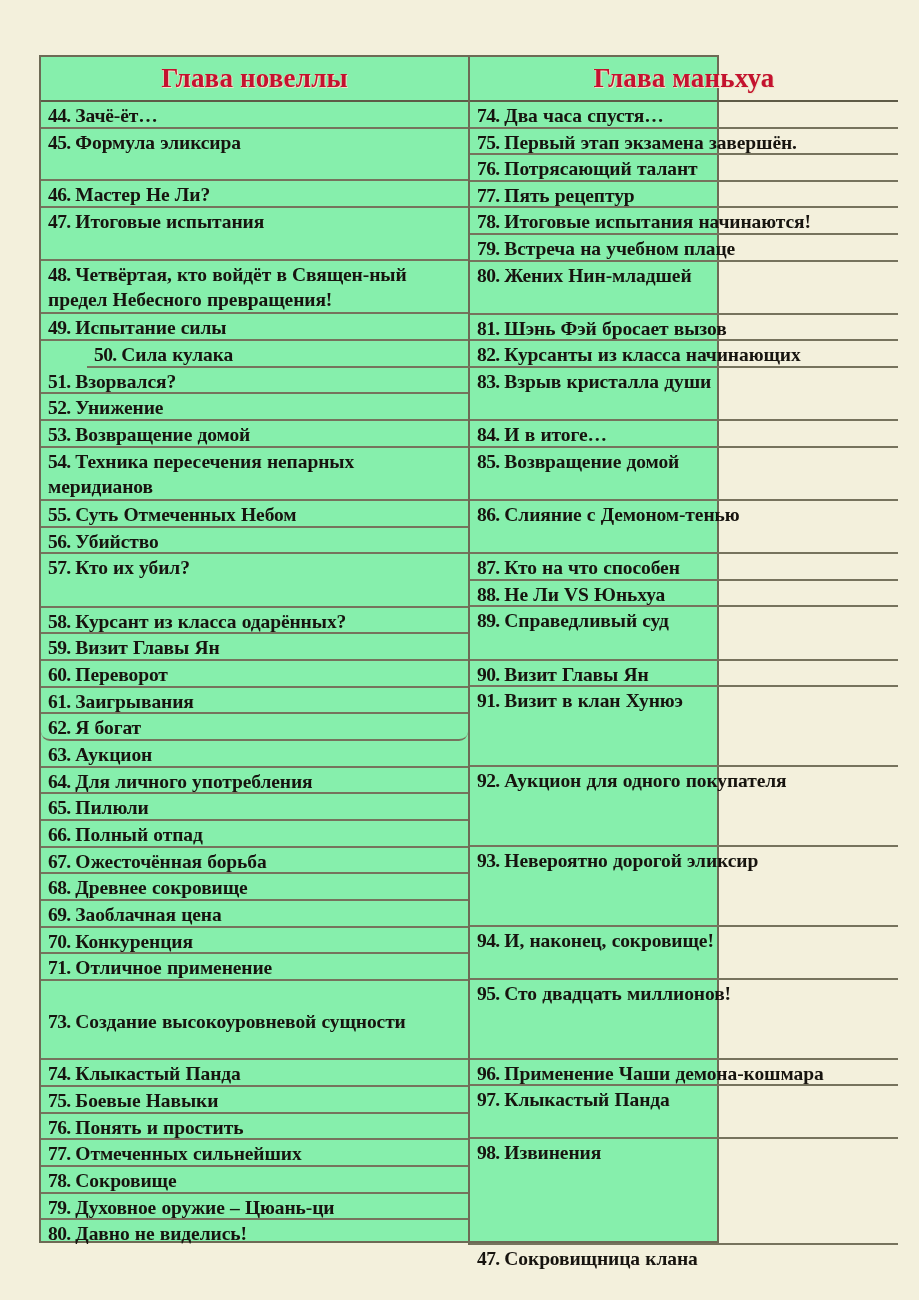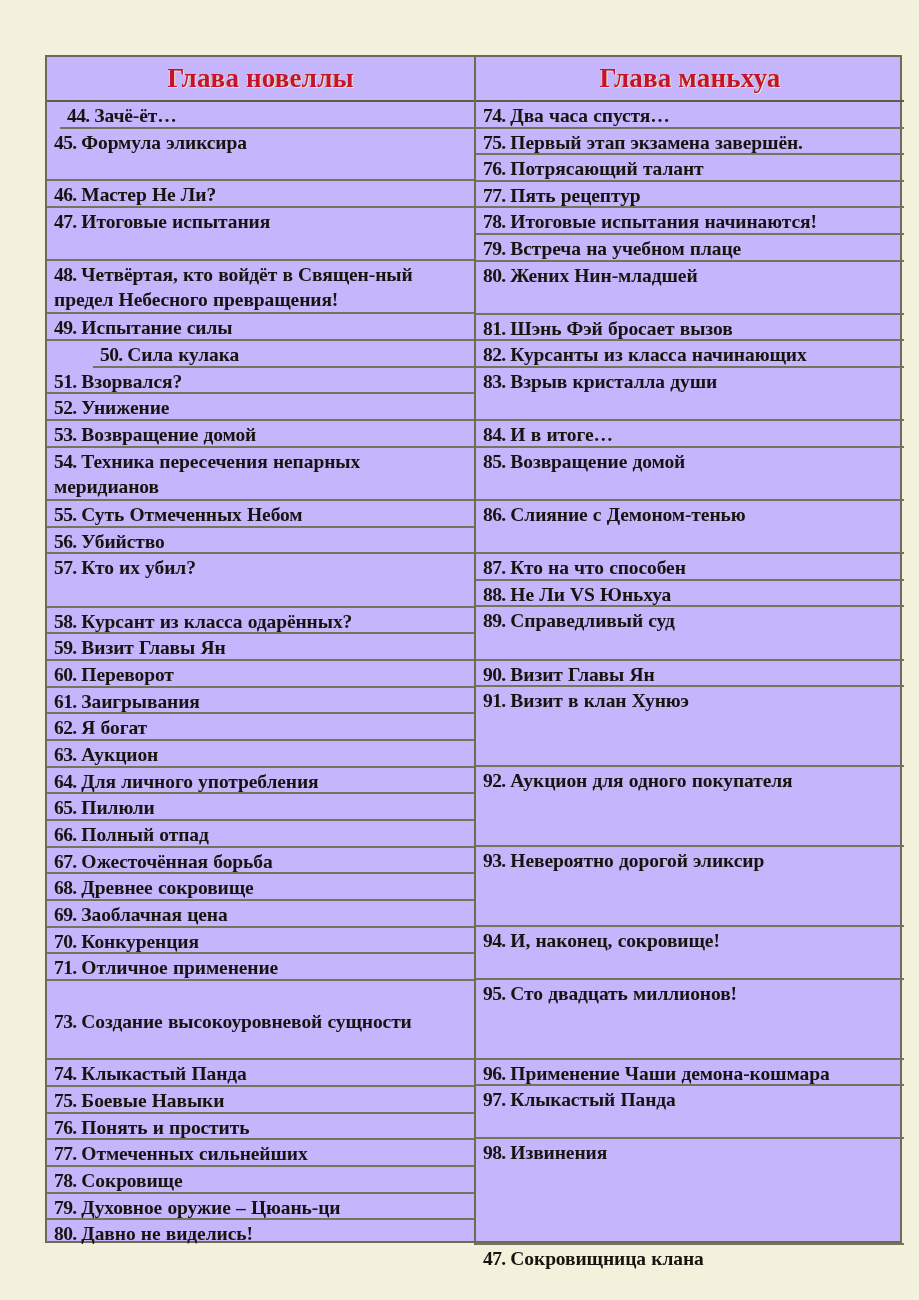--- a/index.html
+++ b/index.html
@@ -21,27 +21,27 @@
     left: 31px;
     top: 55px;
     width: 857px;
     height: 1188px;
     box-sizing: border-box;
   }
 
   
   #table-frame {
     position: absolute;
-    left: 14px;
+    left: 8px;
     top: 0;
-    width: 857px;
+    width: 680px;
     height: 1188px;
     box-sizing: border-box;
     border: 2px solid #6d6a55;
-    background: #c4b5fd;
+    background: #86efac;
   }
 
   
   .header-band {
     position: absolute;
     left: 0;
     top: 0;
     width: 857px;
     height: 45px;
     box-sizing: border-box;
@@ -123,21 +123,21 @@
   <div id="table-frame">
 
     <div class="header-band">
       <div class="col-header" id="header-left">Глава новеллы</div>
       <div class="col-header" id="header-right">Глава маньхуа</div>
     </div>
 
     <div id="col-divider"></div>
 
     <div class="col-body" id="col-body-left">
-        <div class="cell" style="top: 0px; height: 27px; margin-left: 13px;">
+        <div class="cell" style="top: 0px; height: 27px;">
           <span class="cell-inner"><span class="num">44. </span><span class="ttl">Зачё-ёт…</span></span>
         </div>
         <div class="cell" style="top: 27px; height: 52px;">
           <span class="cell-inner"><span class="num">45. </span><span class="ttl">Формула эликсира</span></span>
         </div>
         <div class="cell" style="top: 79px; height: 27px;">
           <span class="cell-inner"><span class="num">46. </span><span class="ttl">Мастер Не Ли?</span></span>
         </div>
         <div class="cell" style="top: 106px; height: 53px;">
           <span class="cell-inner"><span class="num">47. </span><span class="ttl">Итоговые испытания</span></span>
@@ -177,21 +177,21 @@
         </div>
         <div class="cell" style="top: 532px; height: 27px;">
           <span class="cell-inner"><span class="num">59. </span><span class="ttl">Визит Главы Ян</span></span>
         </div>
         <div class="cell" style="top: 559px; height: 27px;">
           <span class="cell-inner"><span class="num">60. </span><span class="ttl">Переворот</span></span>
         </div>
         <div class="cell" style="top: 586px; height: 26px;">
           <span class="cell-inner"><span class="num">61. </span><span class="ttl">Заигрывания</span></span>
         </div>
-        <div class="cell" style="top: 612px; height: 27px;">
+        <div class="cell" style="top: 612px; height: 27px; border-radius: 9px;">
           <span class="cell-inner"><span class="num">62. </span><span class="ttl">Я богат</span></span>
         </div>
         <div class="cell" style="top: 639px; height: 27px;">
           <span class="cell-inner"><span class="num">63. </span><span class="ttl">Аукцион</span></span>
         </div>
         <div class="cell" style="top: 666px; height: 26px;">
           <span class="cell-inner"><span class="num">64. </span><span class="ttl">Для личного употребления</span></span>
         </div>
         <div class="cell" style="top: 692px; height: 27px;">
           <span class="cell-inner"><span class="num">65. </span><span class="ttl">Пилюли</span></span>

